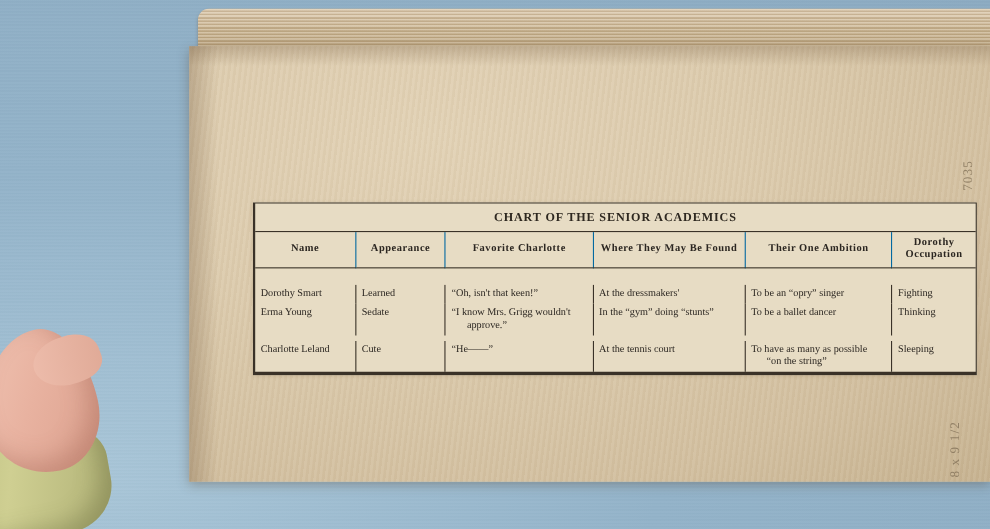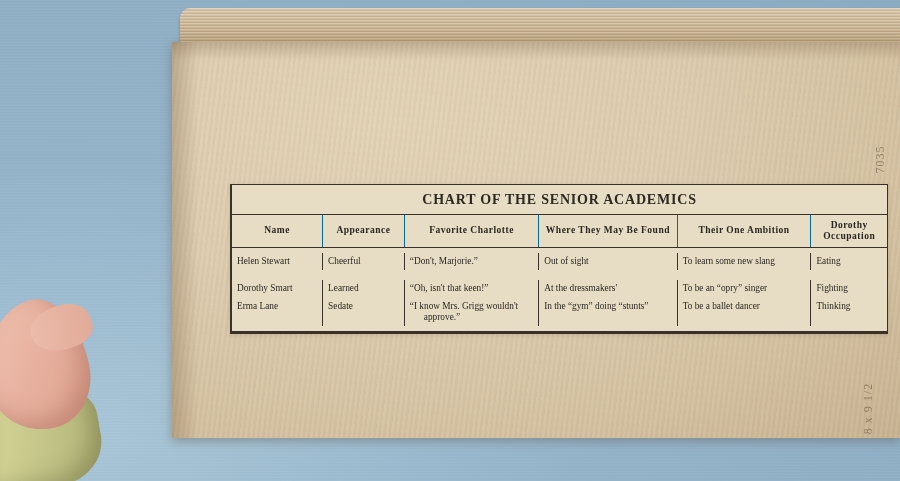--- a/index.html
+++ b/index.html
@@ -149,21 +149,21 @@
     background: #e7dcc4;
     box-shadow: 0 1px 4px rgba(90,70,45,0.18);
   }
   .chart-inner {
     border: 1px solid #3a3228;
     border-left-width: 2px;
     border-right-width: 1px;
   }
   .chart-title {
     text-align: center;
-    font-size: 14px;
+    font-size: 11px;
     letter-spacing: 0.8px;
     font-weight: bold;
     padding: 7px 0 6px;
     color: #2e2820;
     border-bottom: 1px solid #3a3228;
     font-family: "Liberation Serif", serif;
   }
   table.senior-chart {
     border-collapse: collapse;
     width: 100%;
@@ -248,32 +248,20 @@
                   <span>Dorothy</span><br>
                   <span>Occupation</span>
                 </th>
               </tr>
             </thead>
             <tbody>
               <tr class="spacer">
                   <td colspan="6"></td>
                 </tr>
 
-              <tr>
-                <td>Helen Stewart</td>
-                <td>Cheerful</td>
-                <td>
-                  <span>“Don't, Marjorie.”</span>
-                </td>
-                <td>Out of sight</td>
-                <td>
-                  <span>To learn some new slang</span>
-                </td>
-                <td>Eating</td>
-              </tr>
 
 
               <tr class="spacer">
                   <td colspan="6"></td>
                 </tr>
 
 
               <tr class="spacer">
                   <td colspan="6"></td>
                 </tr>
@@ -285,38 +273,51 @@
                   <span>“Oh, isn't that keen!”</span>
                 </td>
                 <td>At the dressmakers'</td>
                 <td>
                   <span>To be an “opry” singer</span>
                 </td>
                 <td>Fighting</td>
               </tr>
 
               <tr>
-                <td>Erma Lane</td>
+                <td>Erma Young</td>
                 <td>Sedate</td>
                 <td>
                   <span>“I know Mrs. Grigg wouldn't</span>
                   <span class="cell-indent">approve.”</span>
                 </td>
                 <td>In the “gym” doing “stunts”</td>
                 <td>
                   <span>To be a ballet dancer</span>
                 </td>
                 <td>Thinking</td>
               </tr>
 
               <tr class="spacer">
                   <td colspan="6"></td>
                 </tr>
 
 
+              <tr>
+                <td>Charlotte Leland</td>
+                <td>Cute</td>
+                <td>
+                  <span>“He——”</span>
+                </td>
+                <td>At the tennis court</td>
+                <td>
+                  <span>To have as many as possible</span>
+                  <span class="cell-indent">“on the string”</span>
+                </td>
+                <td>Sleeping</td>
+              </tr>
             </tbody>
           </table>
         </div>
         <div class="chart-bottom-rule"></div>
       </div>
     </div>
   </div>
 </div>
 
 </body></html>

